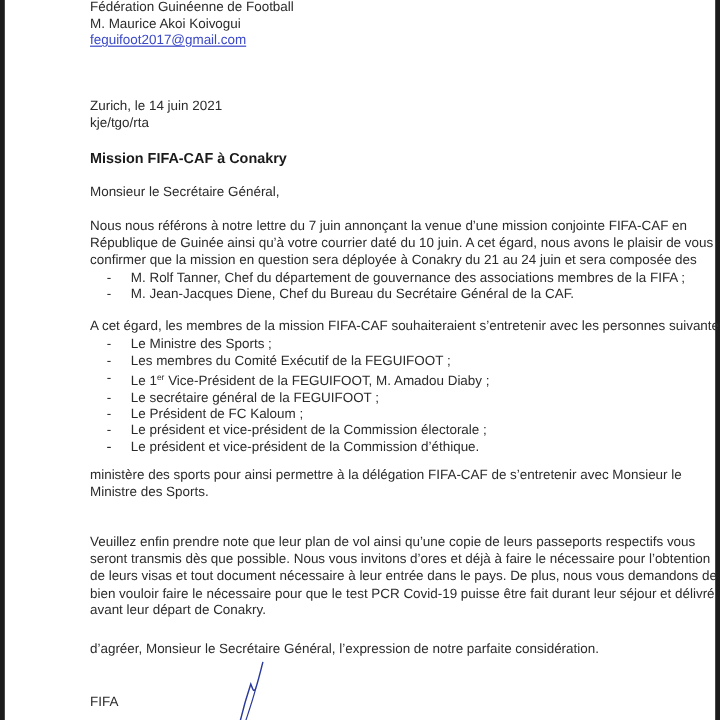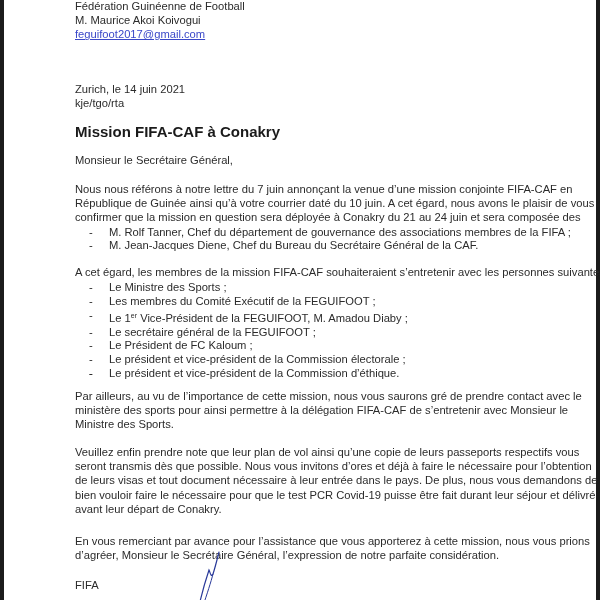--- a/index.html
+++ b/index.html
@@ -9,21 +9,21 @@
       font-family: "Liberation Sans", "DejaVu Sans", sans-serif;
       color: #2b2b2b;
     }
     .frame-left { position: absolute; left: 0; top: 0; width: 4px; height: 600px; background: #1c1c1c; }
     .frame-right { position: absolute; right: 0; top: 0; width: 4px; height: 600px; background: #1c1c1c; }
     .page { position: absolute; left: 75px; top: 0; width: 493px; font-size: 11.2px; line-height: 14.2px; }
     .line { display: block; white-space: nowrap; }
     .addr { position: absolute; top: -1px; left: 0; }
     .email { color: #3a48c8; text-decoration: underline; margin-top: 47px; }
     .dateblock { position: absolute; top: 82px; left: 0; }
-    .title { position: absolute; top: 125px; left: 0; font-weight: bold; color: #1a1a1a; font-size: 15px; }
+    .title { position: absolute; top: 125px; left: 0; font-weight: bold; color: #1a1a1a; font-size: 12px; }
     .salut { position: absolute; top: 153px; left: 0; }
     .para { position: absolute; left: 0; width: 493px; text-align: justify; text-align-last: left; }
     .p1 { top: 182px; }
     .p2 { top: 265px; }
     .p3 { top: 389px; }
     .p4 { top: 445px; }
     .p5 { top: 534px; }
     ul.dash { list-style: none; margin: 0; padding: 0; }
     ul.dash li { position: relative; padding-left: 34px; white-space: nowrap; line-height: 13.8px; }
     ul.dash li .dash-mark { position: absolute; left: 14px; top: 0; }
@@ -76,35 +76,33 @@
       <li><span class="dash-mark">-</span><span>Le 1</span><span class="sup">er</span> <span>Vice-Président de la FEGUIFOOT, M. Amadou Diaby ;</span></li>
       <li><span class="dash-mark">-</span><span>Le secrétaire général de la FEGUIFOOT ;</span></li>
       <li><span class="dash-mark">-</span><span>Le Président de FC Kaloum ;</span></li>
       <li><span class="dash-mark">-</span><span>Le président et vice-président de la Commission électorale ;</span></li>
       <li><span class="dash-mark">-</span></li>
       <li><span class="dash-mark">-</span><span>Le président et vice-président de la Commission d’éthique.</span></li>
     </ul>
   </div>
 
   <div class="para p3">
-    <span class="line">Par ailleurs, au vu de l’importance de cette mission, nous vous saurons gré de prendre contact avec le</span>
     <span class="line">ministère des sports pour ainsi permettre à la délégation FIFA-CAF de s’entretenir avec Monsieur le</span>
     <span class="line">Ministre des Sports.</span>
   </div>
 
   <div class="para p4">
     <span class="line">Veuillez enfin prendre note que leur plan de vol ainsi qu’une copie de leurs passeports respectifs vous</span>
     <span class="line">seront transmis dès que possible. Nous vous invitons d’ores et déjà à faire le nécessaire pour l’obtention</span>
     <span class="line">de leurs visas et tout document nécessaire à leur entrée dans le pays. De plus, nous vous demandons de</span>
     <span class="line">bien vouloir faire le nécessaire pour que le test PCR Covid-19 puisse être fait durant leur séjour et délivré</span>
     <span class="line">avant leur départ de Conakry.</span>
   </div>
 
   <div class="para p5">
-    <span class="line">En vous remerciant par avance pour l’assistance que vous apporterez à cette mission, nous vous prions</span>
     <span class="line">d’agréer, Monsieur le Secrétaire Général, l’expression de notre parfaite considération.</span>
   </div>
 
   <div class="signoff">FIFA</div>
 
   <svg class="signature" viewBox="0 0 60 60">
     <path d="M26 4 C 24 12, 22 20, 20 26 C 18 30, 17 24, 16 22 C 14 28, 10 40, 6 58" fill="none" stroke="#2a3a9a" stroke-width="1.2" stroke-linecap="round"></path>
     <path d="M20 26 C 18 34, 14 46, 10 58" fill="none" stroke="#2a3a9a" stroke-width="1" stroke-linecap="round"></path>
   </svg>
 </div>

